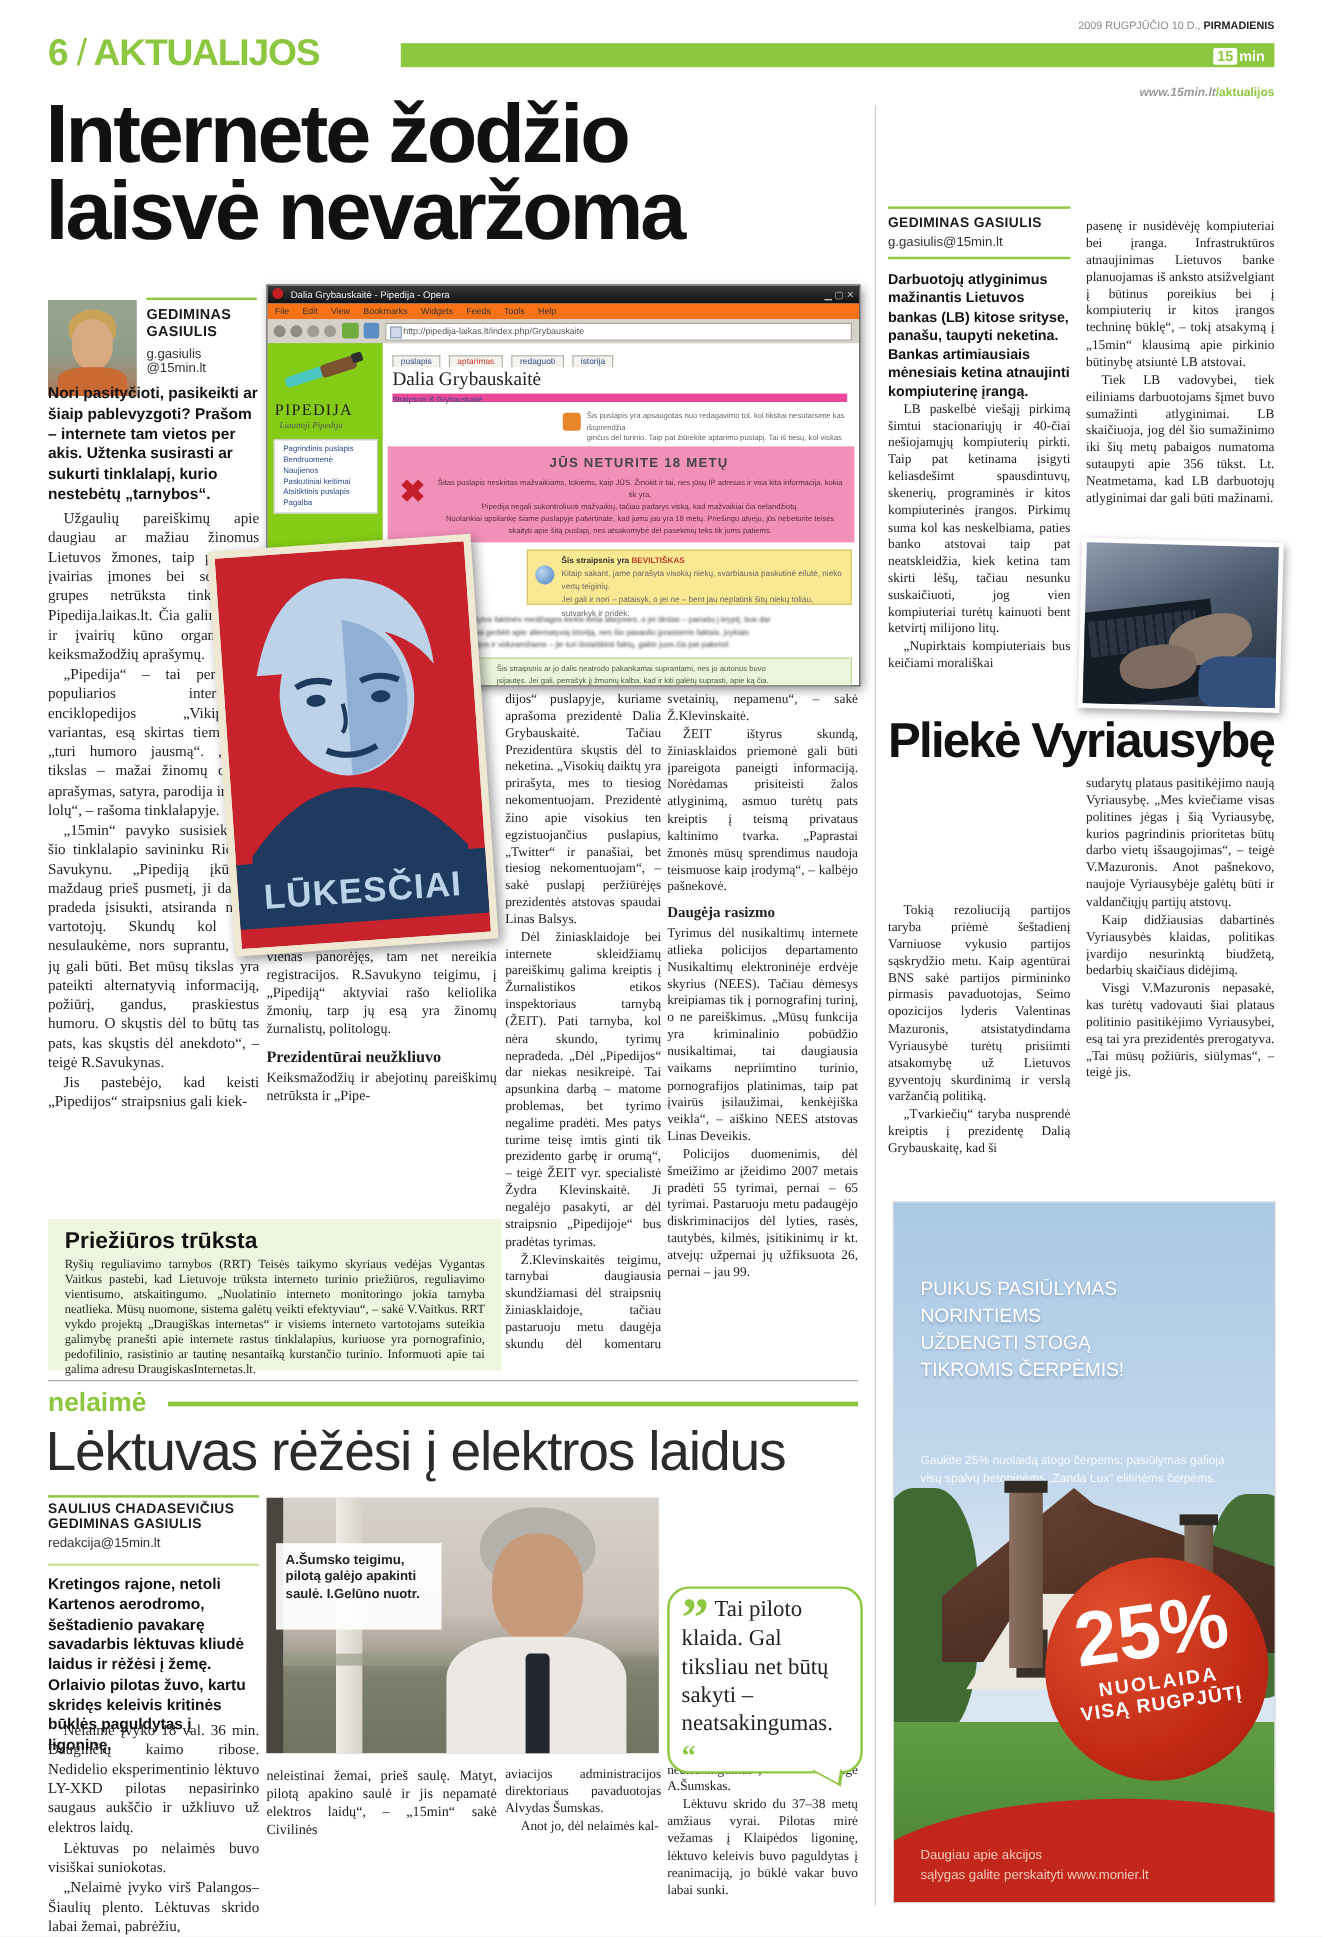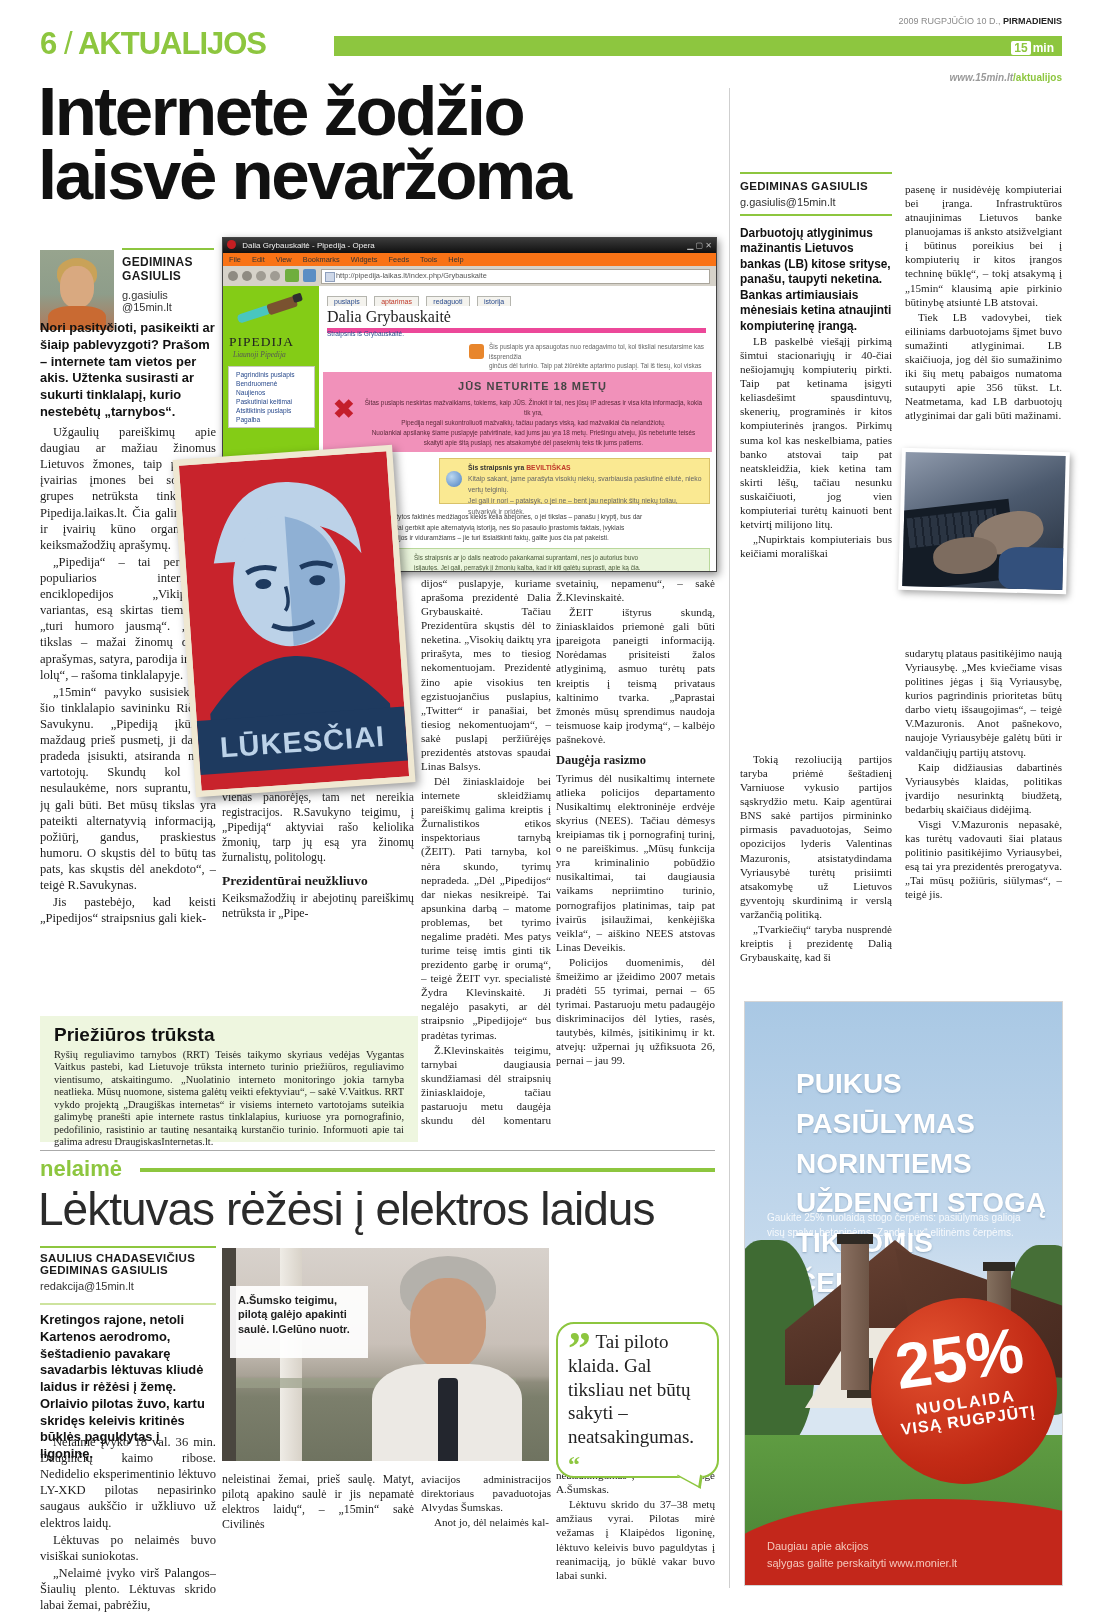--- a/index.html
+++ b/index.html
@@ -127,21 +127,21 @@
       </div>
     </div>
 
     <div class="abs" style="left:96px;top:48px;right:0;bottom:0;background:#fff;">
       <div class="abs" style="left:8px;top:4px;">
         <span class="tab">puslapis</span>
         <span class="tab" style="color:#c0392b;">aptarimas</span>
         <span class="tab">redaguoti</span>
         <span class="tab">istorija</span>
       </div>
-      <div class="abs" style="left:8px;top:22px;right:10px;font-family:'Liberation Serif',serif;font-size:16px;color:#222;border-bottom:5px solid #ec4899;padding-bottom:2px;">Dalia Grybauskaitė</div>
+      <div class="abs" style="left:8px;top:22px;right:10px;font-family:'Liberation Serif',serif;font-size:16px;color:#222;border-bottom:7px solid #ec4899;padding-bottom:2px;">Dalia Grybauskaitė</div>
       <div class="abs blur bw-link" style="left:8px;top:44px;font-size:6.5px;">Straipsnis iš Grybauskaitė.</div>
 
       <div class="abs" style="left:150px;top:56px;right:6px;height:24px;">
         <span class="abs" style="left:0;top:2px;width:15px;height:15px;background:#e8862c;border-radius:3px;"></span>
         <div class="abs blur" style="left:20px;top:0;right:0;font-size:6.4px;line-height:1.5;">
           <div>Šis puslapis yra apsaugotas nuo redagavimo tol, kol tiksliai nesutarsime kas išsprendžia</div>
           <div>ginčus dėl turinio. Taip pat žiūrėkite aptarimo puslapį. Tai iš tiesų, kol viskas išsispręs.</div>
         </div>
       </div>
 
@@ -301,32 +301,33 @@
   <div class="abs" style="left:900px;top:450px;width:160px;height:134px;background:#fff;padding:4px;box-shadow:2px 3px 7px rgba(0,0,0,.35);transform:rotate(1.5deg);">
     <div style="position:relative;width:100%;height:100%;overflow:hidden;background:linear-gradient(155deg,#8f9aac 0%,#4c5a6e 45%,#222c3a 100%);">
       <div class="abs" style="left:-10px;top:52px;width:120px;height:80px;background:#141c26;transform:rotate(-8deg);"></div>
       <div class="abs" style="left:4px;top:60px;width:90px;height:30px;background:repeating-linear-gradient(90deg,#2a3442 0 6px,#1a222e 6px 8px);transform:rotate(-8deg);"></div>
       <div class="abs" style="left:70px;top:58px;width:70px;height:40px;border-radius:45%;background:#8d7b6d;transform:rotate(-15deg);"></div>
       <div class="abs" style="left:30px;top:84px;width:64px;height:36px;border-radius:45%;background:#7d6c5f;transform:rotate(-8deg);"></div>
       <div class="abs" style="left:96px;top:92px;width:70px;height:44px;background:#33507c;border-radius:30% 0 0 30%;"></div>
     </div>
   </div>
 
+  <div class="abs h-black" style="left:740px;top:594px;font-size:41px;letter-spacing:-1.5px;">Pliekė Vyriausybę</div>
   <div class="abs serif s11" style="left:740px;top:752px;width:152px;height:240px;overflow:hidden;">
     <p class="ind">Tokią rezoliuciją partijos taryba priėmė šeštadienį Varniuose vykusio partijos sąskrydžio metu. Kaip agentūrai BNS sakė partijos pirmininko pirmasis pavaduotojas, Seimo opozicijos lyderis Valentinas Mazuronis, atsistatydindama Vyriausybė turėtų prisiimti atsakomybę už Lietuvos gyventojų skurdinimą ir verslą varžančią politiką.</p>
     <p class="ind">„Tvarkiečių“ taryba nusprendė kreiptis į prezidentę Dalią Grybauskaitę, kad ši</p>
   </div>
   <div class="abs serif s11" style="left:905px;top:646px;width:157px;height:346px;overflow:hidden;">
     <p>sudarytų plataus pasitikėjimo naują Vyriausybę. „Mes kviečiame visas politines jėgas į šią Vyriausybę, kurios pagrindinis prioritetas būtų darbo vietų išsaugojimas“, – teigė V.Mazuronis. Anot pašnekovo, naujoje Vyriausybėje galėtų būti ir valdančiųjų partijų atstovų.</p>
     <p class="ind">Kaip didžiausias dabartinės Vyriausybės klaidas, politikas įvardijo nesurinktą biudžetą, bedarbių skaičiaus didėjimą.</p>
     <p class="ind">Visgi V.Mazuronis nepasakė, kas turėtų vadovauti šiai plataus politinio pasitikėjimo Vyriausybei, esą tai yra prezidentės prerogatyva. „Tai mūsų požiūris, siūlymas“, – teigė jis.</p>
   </div>
 
   <div class="abs" style="left:745px;top:1002px;width:317px;height:583px;overflow:hidden;background:linear-gradient(180deg,#a9c8e4 0%,#c3d8ec 40%,#d9e6f2 55%);box-shadow:0 0 0 1px #d5d5d5;">
-    <div class="abs" style="left:22px;top:62px;font-size:28px;font-weight:bold;color:#fff;line-height:1.42;text-shadow:0 1px 2px rgba(90,120,150,.5);margin-left:29px;">
+    <div class="abs" style="left:22px;top:62px;font-size:16px;font-weight:normal;color:#fff;line-height:1.42;text-shadow:0 1px 2px rgba(90,120,150,.5);">
       <div>PUIKUS PASIŪLYMAS</div>
       <div>NORINTIEMS</div>
       <div>UŽDENGTI STOGĄ</div>
       <div>TIKROMIS ČERPĖMIS!</div>
     </div>
     <div class="abs" style="left:22px;top:208px;font-size:10px;color:rgba(255,255,255,.85);line-height:1.5;filter:blur(.35px);">
       <div>Gaukite 25% nuolaidą stogo čerpėms: pasiūlymas galioja</div>
       <div>visų spalvų betoninėms „Zanda Lux“ elitinėms čerpėms.</div>
     </div>
 

